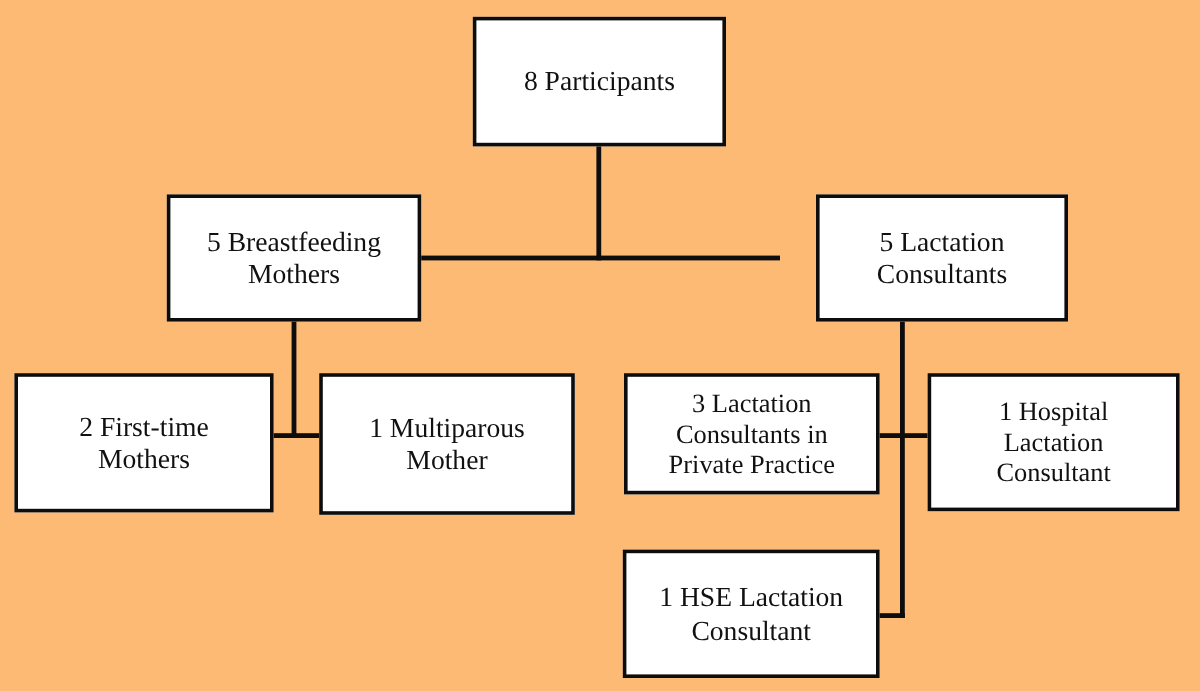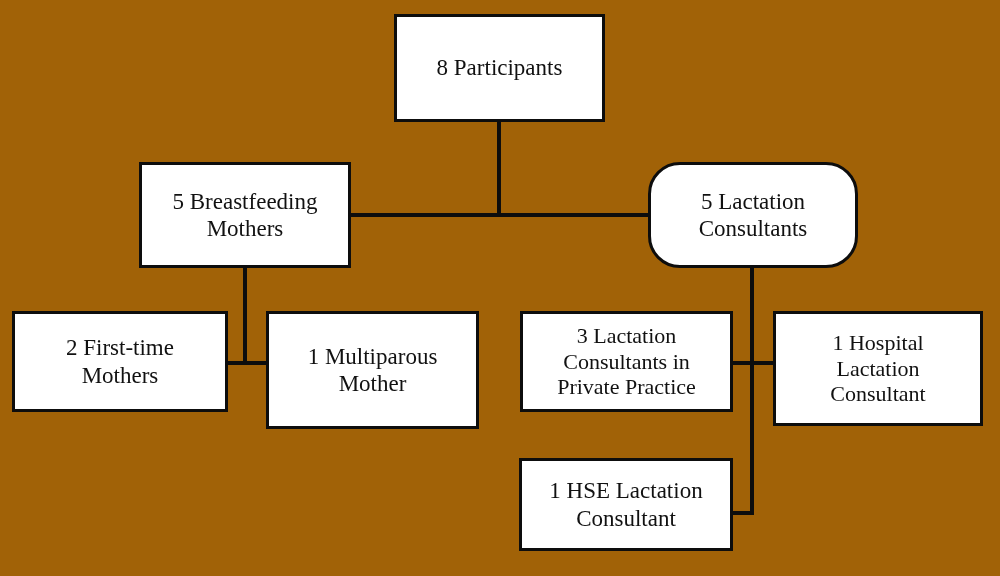--- a/index.html
+++ b/index.html
@@ -5,21 +5,21 @@
 <style>
   html, body {
     margin: 0;
     padding: 0;
     background: #ffffff;
   }
   #canvas {
     position: relative;
     width: 1000px;
     height: 576px;
-    background: #a16207;
+    background: #fdba74;
     overflow: hidden;
     font-family: "Liberation Serif", "DejaVu Serif", serif;
   }
   .node {
     position: absolute;
     box-sizing: border-box;
     border: 3px solid #0d0d0d;
     background: #ffffff;
     display: flex;
     align-items: center;
@@ -65,26 +65,26 @@
 
   <div class="node" style="left:394px; top:14px; width:211px; height:108px;">
     <span class="label f24">8 Participants</span>
   </div>
 
   <div class="node" style="left:139px; top:162px; width:212px; height:106px;">
     <span class="label f24">5 Breastfeeding
 Mothers</span>
   </div>
 
-  <div class="node" style="left:648px; top:162px; width:210px; height:106px;border-radius:32px;">
+  <div class="node" style="left:680px; top:162px; width:210px; height:106px;">
     <span class="label f24">5 Lactation
 Consultants</span>
   </div>
 
-  <div class="node" style="left:12px; top:311px; width:216px; height:101px;">
+  <div class="node" style="left:12px; top:311px; width:216px; height:116px;">
     <span class="label f24">2 First-time
 Mothers</span>
   </div>
 
   <div class="node" style="left:266px; top:311px; width:213px; height:118px;">
     <span class="label f24">1 Multiparous
 Mother</span>
   </div>
 
   <div class="node" style="left:520px; top:311px; width:213px; height:101px;">
@@ -92,18 +92,18 @@
 Consultants in
 Private Practice</span>
   </div>
 
   <div class="node" style="left:773px; top:311px; width:210px; height:115px;">
     <span class="label f23">1 Hospital
 Lactation
 Consultant</span>
   </div>
 
-  <div class="node" style="left:519px; top:458px; width:214px; height:93px;">
+  <div class="node" style="left:519px; top:458px; width:214px; height:107px;">
     <span class="label f24">1 HSE Lactation
 Consultant</span>
   </div>
 
 </div>
 
 </body></html>

